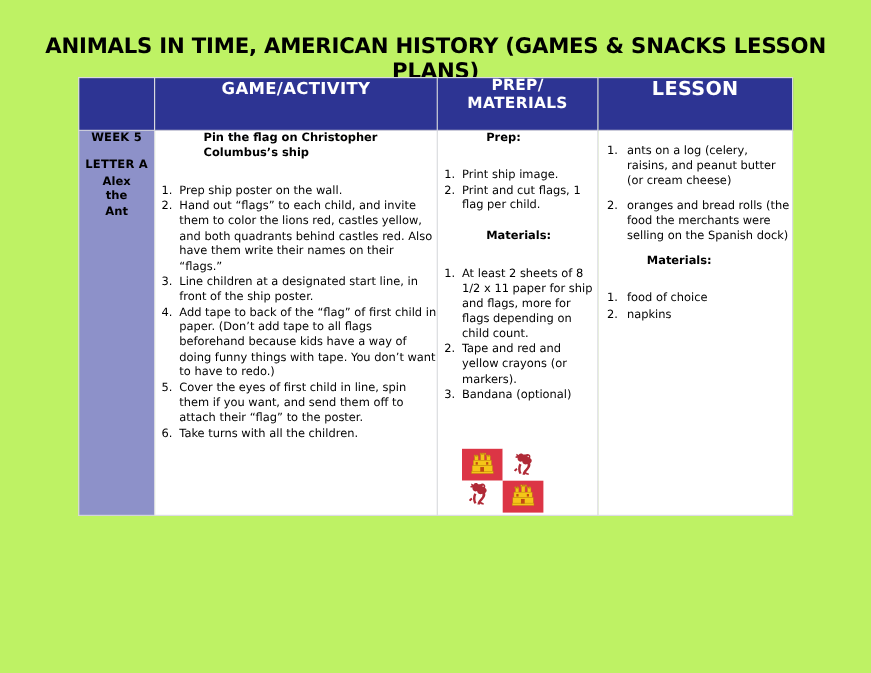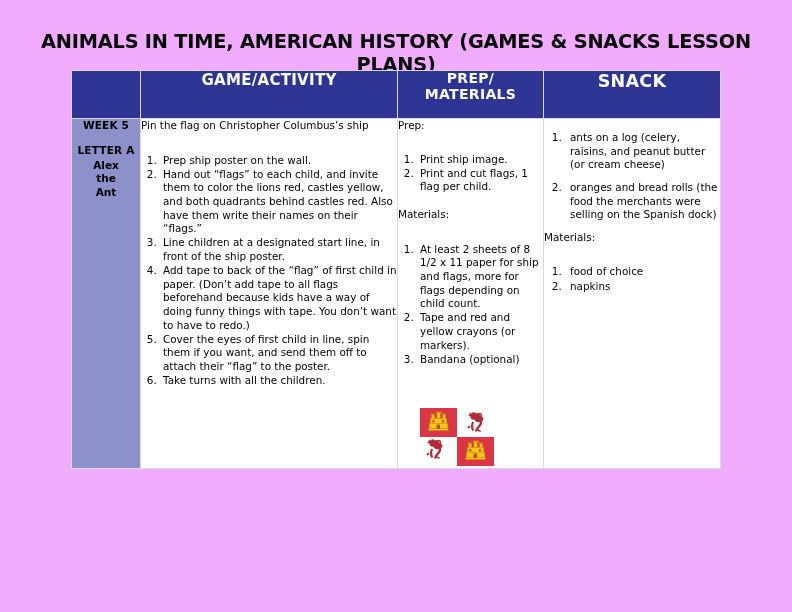--- a/index.html
+++ b/index.html
@@ -6,21 +6,21 @@
   html, body {
     margin: 0; padding: 0;
     width: 792px; height: 612px;
     background: #ffffff;
     font-family: "DejaVu Sans", "Liberation Sans", sans-serif;
     overflow: hidden;
   }
   #page {
     position: relative;
     width: 792px; height: 612px;
-    background: #f0abfc;
+    background: #bef264;
   }
 
   
   #doc-title {
     position: absolute;
     left: 0; top: 30px;
     width: 792px;
     text-align: center;
     font-family: "DejaVu Sans", "Liberation Sans", sans-serif;
     font-weight: 700;
@@ -88,23 +88,24 @@
     padding: 11px 9px 10px 9px;
     font-size: 10.4px;
     line-height: 1.31;
     color: #000;
   }
   td.cell-game  { padding-left: 10px; padding-right: 8px; }
   td.cell-prep  { padding-left: 8px;  padding-right: 7px; }
   td.cell-snack { padding-left: 8px;  padding-right: 8px; }
 
   .sec-head {
-    font-weight: 400;
+    font-weight: 700;
     font-size: 10.4px;
     margin: 0 0 9px 0;
+    padding-left: 44px;
   }
   .sec-head.tight { margin-bottom: 8px; }
   .sec-head.gap   { margin-top: 14px; }
 
   ol.steps {
     margin: 0; padding: 12px 0 0 19px;
     list-style-type: decimal;
   }
   ol.steps li {
     margin: 0 0 0.5px 0;
@@ -152,21 +153,21 @@
 
   <table id="lesson-table">
     <thead>
       <tr>
         <th class="col-blank"></th>
         <th class="col-game">GAME/ACTIVITY</th>
         <th class="col-prep">
           <div>PREP/</div>
           <div>MATERIALS</div>
         </th>
-        <th class="col-snack">SNACK</th>
+        <th class="col-snack">LESSON</th>
       </tr>
     </thead>
     <tbody>
       <tr>
 
         <td class="sidebar-cell">
           <div class="sb-week">WEEK 5</div>
           <div class="sb-letter">LETTER A</div>
           <div class="sb-animal">
             <div>Alex</div>

